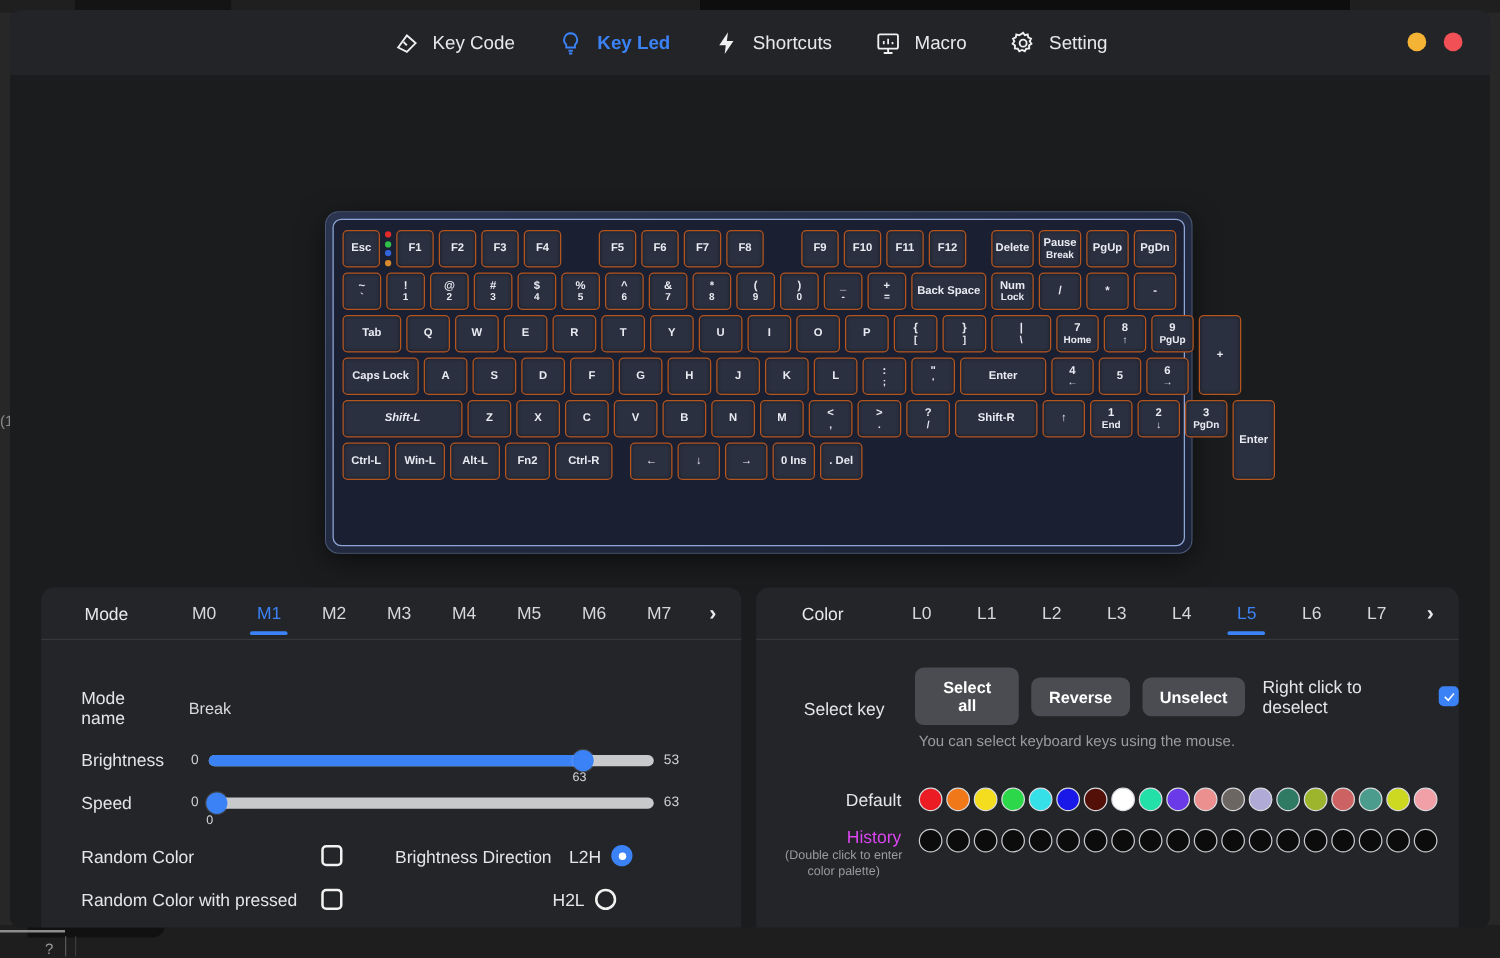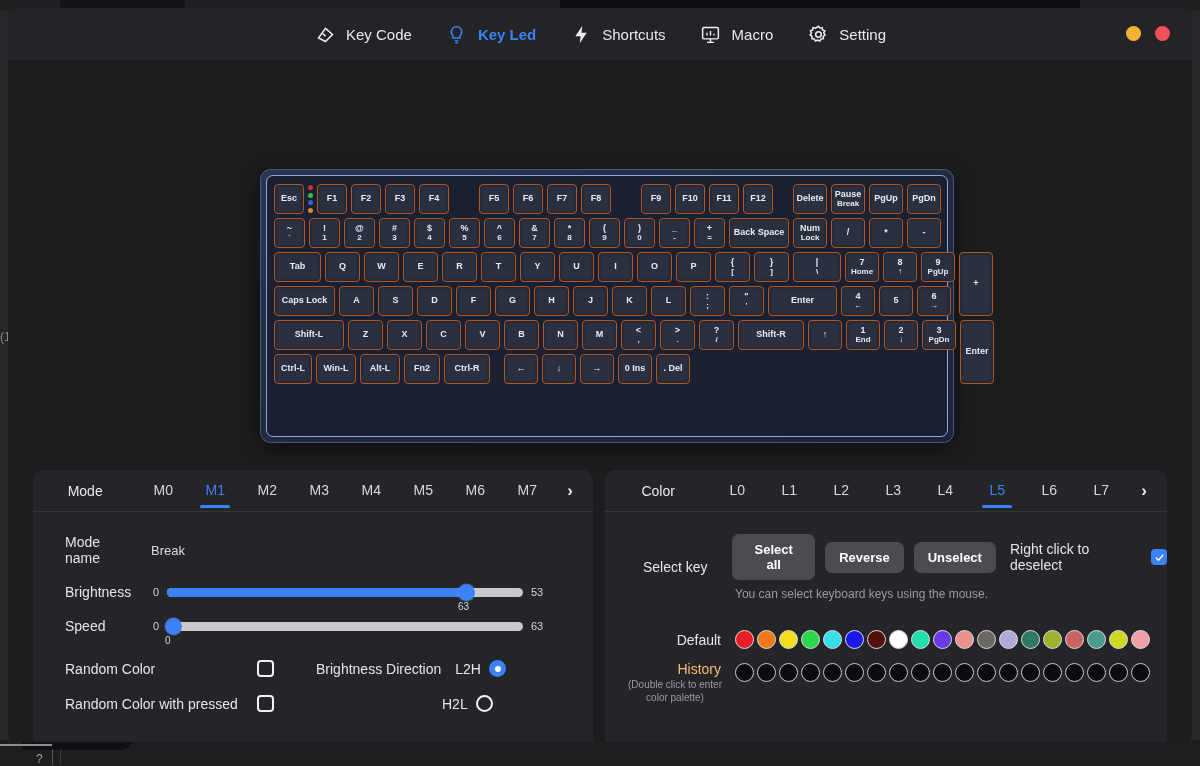--- a/index.html
+++ b/index.html
@@ -124,21 +124,21 @@
   }
   .tab.active { color: #3b82f6; }
   .tab.active::after {
     content: ""; position: absolute; left: 50%; transform: translateX(-50%);
     bottom: 2px; width: 30px; height: 3px; background: #3b82f6; border-radius: 2px;
   }
   .tab-next { color: #e9eaec; font-size: 17px; font-weight: 700; margin-left: 8px; cursor: pointer; padding: 0 6px;}
 
   .panel-body { padding: 22px 0 0 0; position: relative; height: 245px; }
 
-  .row-ctl { display: flex; align-items: center; margin-bottom: 12px; }
+  .row-ctl { display: flex; align-items: center; margin-bottom: 12px; margin-top: 16px; }
   .lbl { color: #e4e5e7; font-size: 14px; }
   .lbl-w { width: 104px; padding-left: 32px; }
   .mode-name-val { color: #d9dadc; font-size: 13px; margin-left: 14px; }
 
   .slider-wrap { display: flex; align-items: center; }
   .slider-min { color: #cfd0d2; font-size: 11px; width: 22px; text-align: right; }
   .track {
     position: relative; width: 356px; height: 9px; border-radius: 5px;
     background: #c8c9cb; margin: 0 8px;
   }
@@ -174,21 +174,21 @@
     display: flex; align-items: center; justify-content: center; cursor: pointer;
   }
   .chk-blue svg { width: 11px; height: 11px; stroke: #fff; fill: none; stroke-width: 2.6; }
 
   .swatches { display: flex; gap: 3px; }
   .sw {
     width: 19px; height: 19px; border-radius: 50%;
     border: 1.5px solid #d9dade; cursor: pointer;
   }
   .sw.empty { background: #0c0c0c; border: 1.5px solid #c9cacd; }
-  .hist-label { color: #fdba74; font-size: 14px; text-align: right; }
+  .hist-label { color: #d946ef; font-size: 14px; text-align: right; }
   .hist-sub { color: #9a9b9e; font-size: 10px; text-align: center; line-height: 1.25; margin-top: 2px; width: 140px;}
 </style>
 </head>
 <body>
 
 <div class="desktop">
   <div class="bg-strip-top"></div>
   <div class="bg-win-a"></div>
   <div class="bg-win-b"></div>
   <div class="bg-left-text">(1</div>
@@ -502,21 +502,21 @@
               </div>
               <div class="key" style="width: 34px;">
                 <span>5</span>
               </div>
               <div class="key" style="width: 34px;">
                 <span>6</span>
                 <span class="sub">→</span>
               </div>
             </div>
             <div class="kb-row">
-              <div class="key" style="width: 70px;">
+              <div class="key" style="width: 96px; font-style: italic;">
                 <span>Shift-L</span>
               </div>
               <div class="key" style="width: 35px;">
                 <span>Z</span>
               </div>
               <div class="key" style="width: 35px;">
                 <span>X</span>
               </div>
               <div class="key" style="width: 35px;">
                 <span>C</span>

